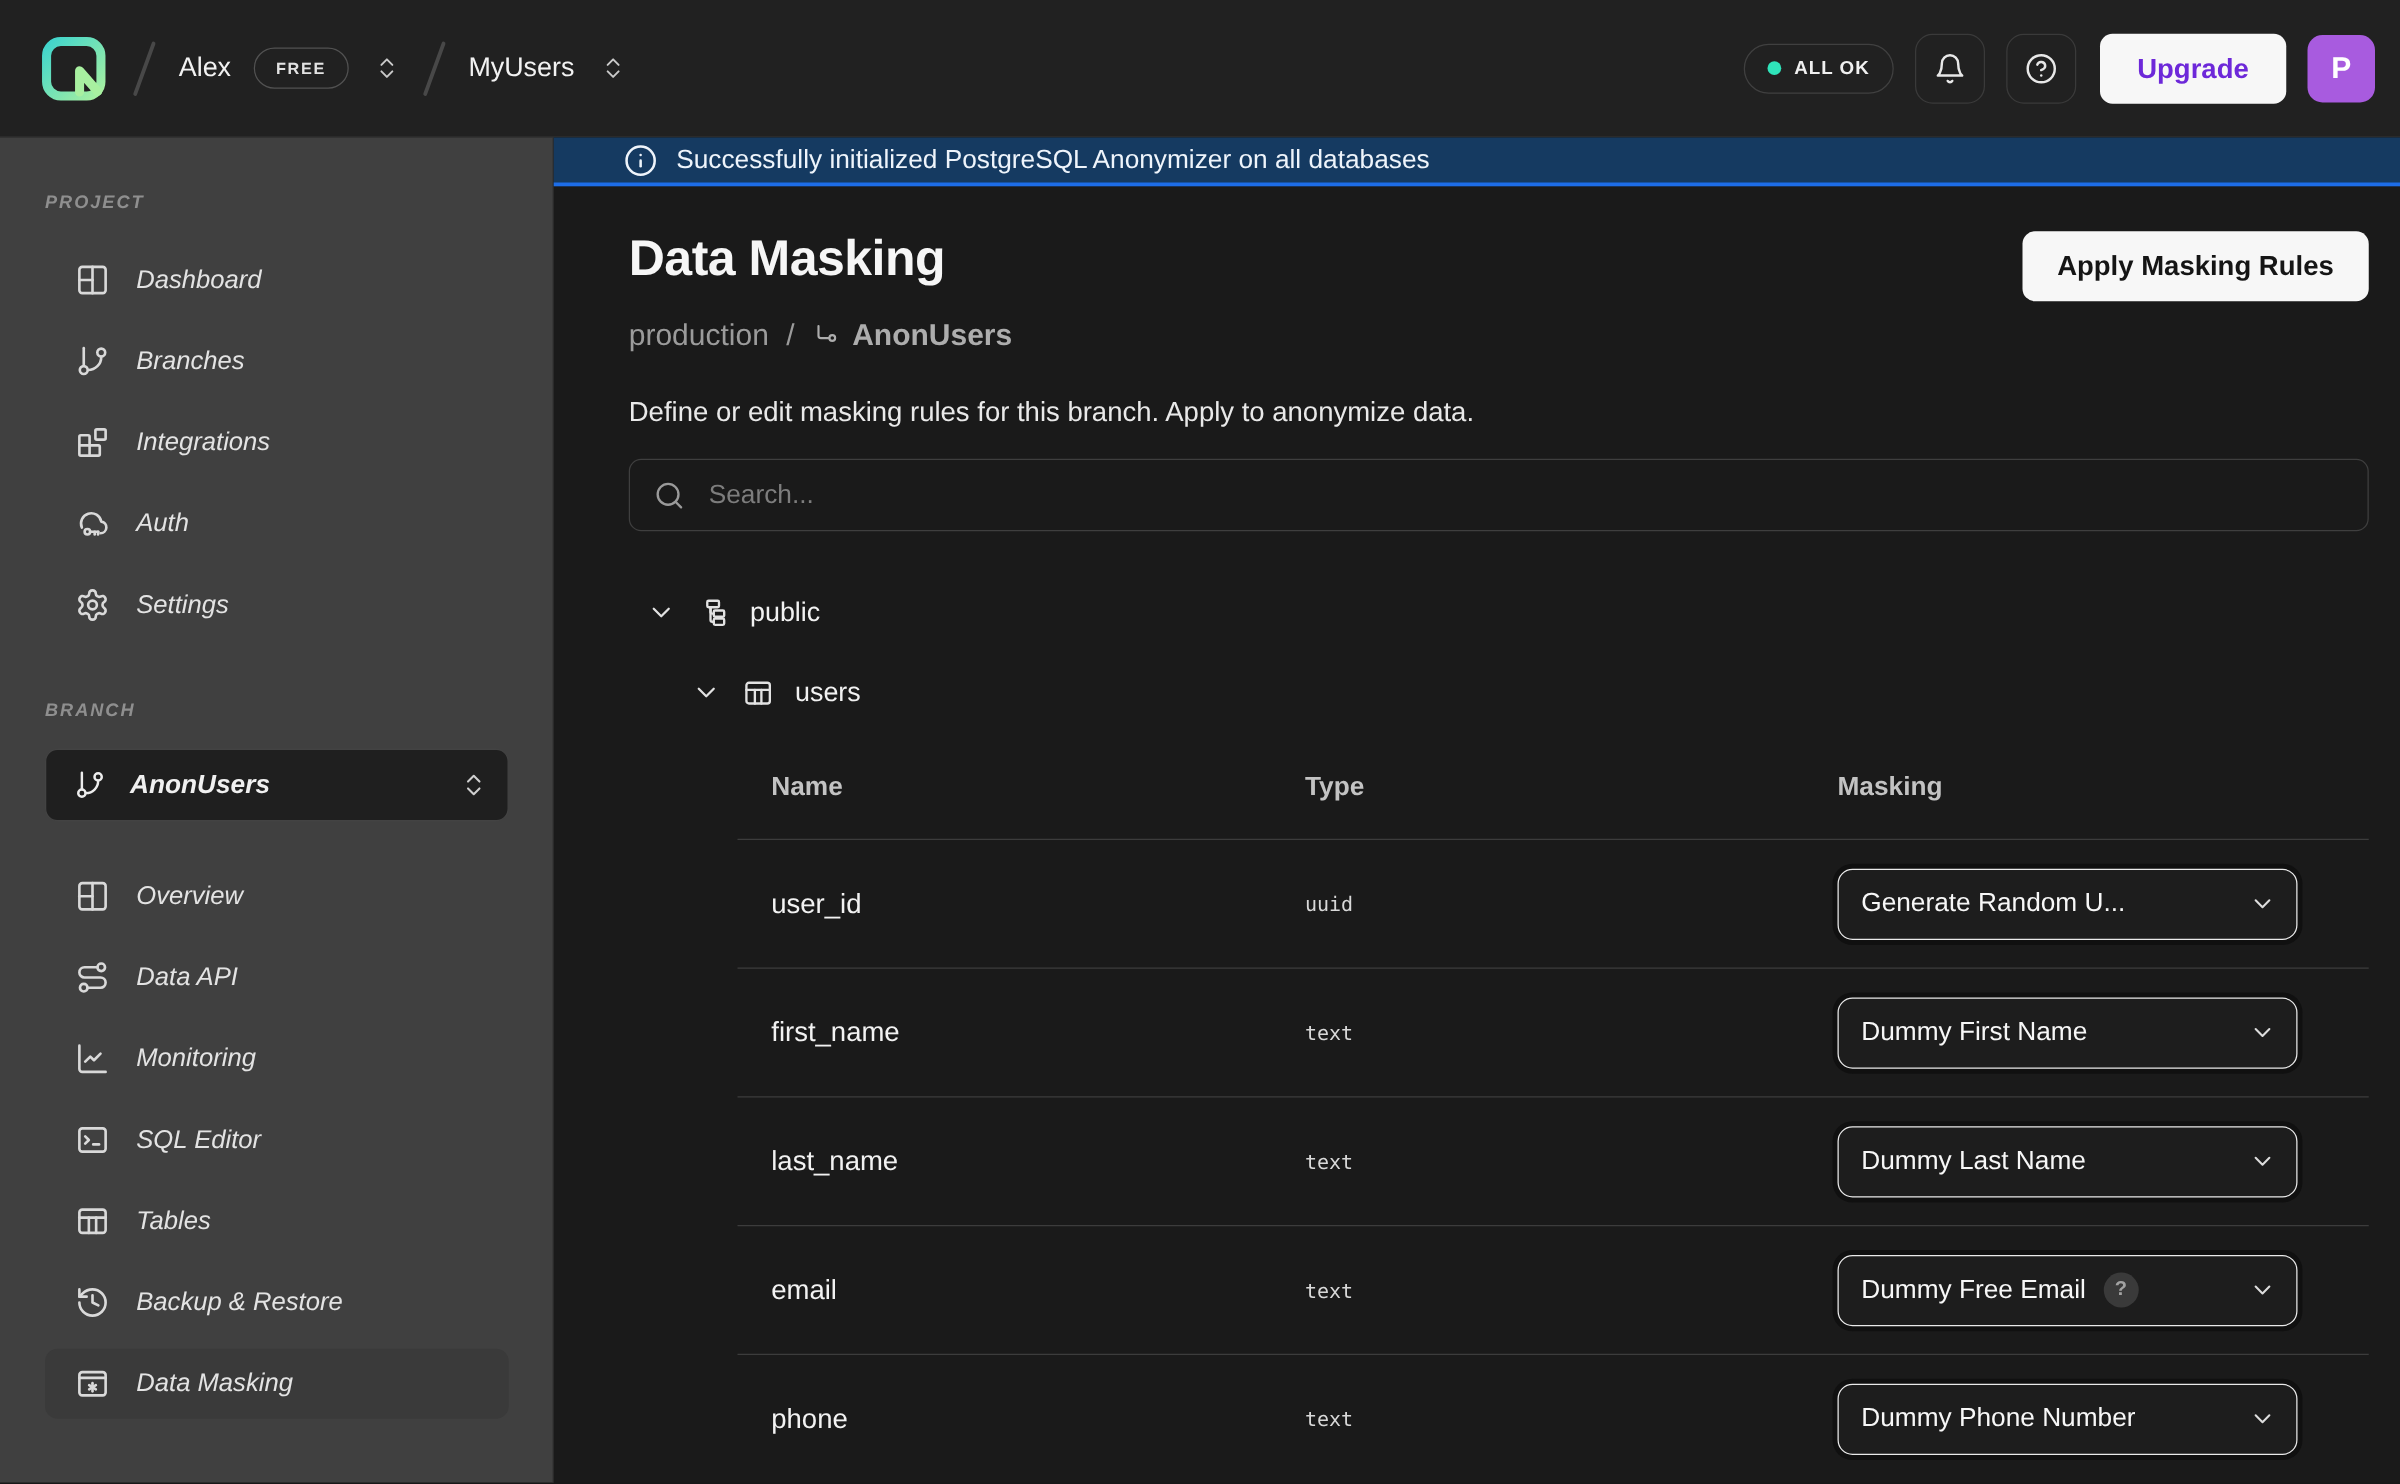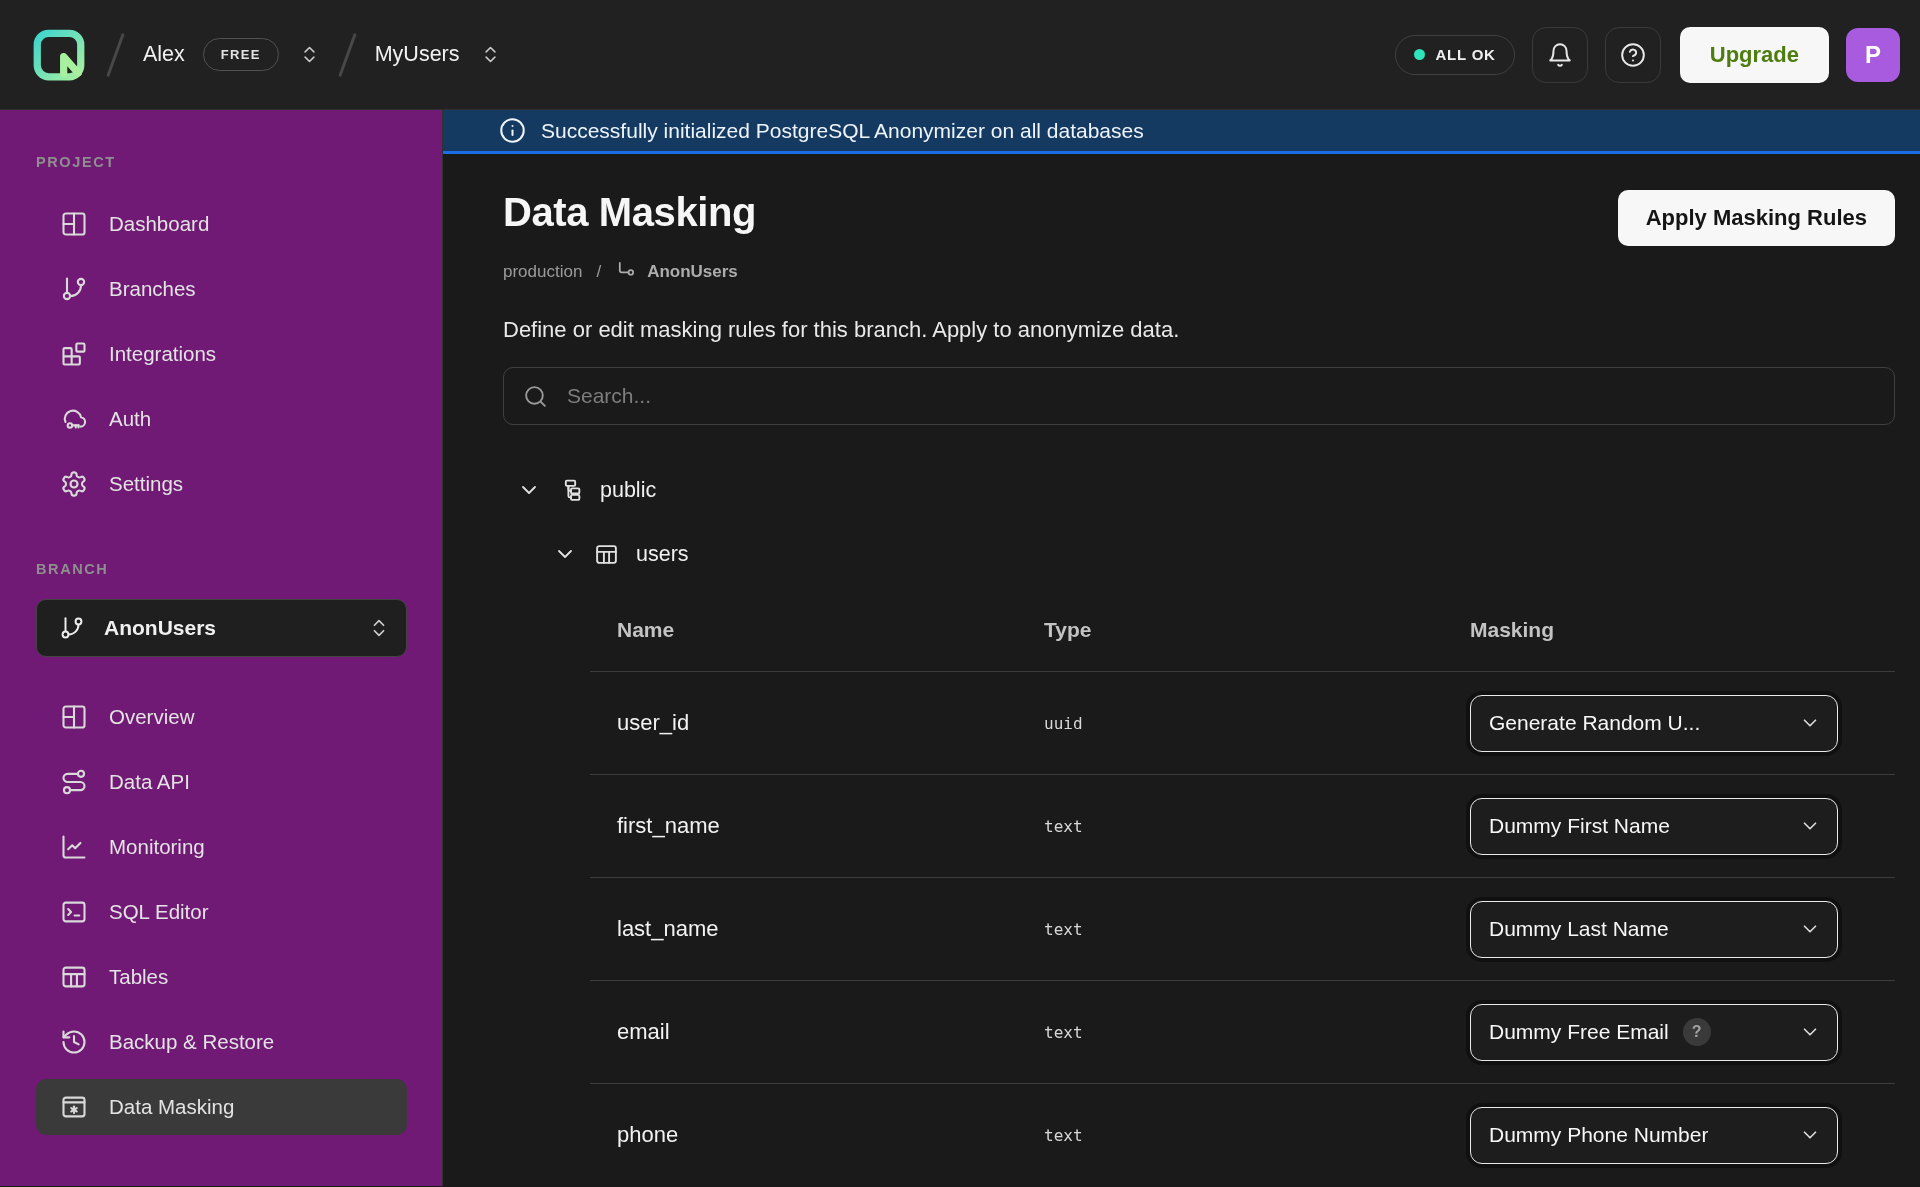--- a/index.html
+++ b/index.html
@@ -31,34 +31,35 @@
     border:1.5px solid #404040; border-radius:999px; font-size:15px; font-weight:700;
     letter-spacing:.8px; color:#f0f0f0; background:transparent;
   }
   .status-dot { width:11px; height:11px; border-radius:50%; background:var(--accent,#2fe4ba); }
   .icon-btn {
     width:56px; height:56px; border:1.5px solid #3a3a3a; border-radius:14px;
     background:transparent; color:#e8e8e8; display:flex; align-items:center; justify-content:center; cursor:pointer;
   }
   .upgrade-btn {
     height:56px; padding:0 30px; border:none; border-radius:10px; background:#f7f7f7;
-    color:#4d7c0f; font-size:22px; font-weight:600; font-family:inherit; cursor:pointer; margin-left:2px;
+    color:#6d28d9; font-size:22px; font-weight:600; font-family:inherit; cursor:pointer; margin-left:2px;
   }
   .avatar {
     width:54px; height:54px; border-radius:12px; background:var(--avatar,#a855f7);
     color:#fff; font-size:24px; font-weight:600; display:flex; align-items:center; justify-content:center; cursor:pointer;
   }
 
   
   .shell { display:flex; height:1076px; }
 
   
   .sidebar {
-    width:443px; min-width:443px; background:#701a75; border-right:1px solid #313131;
+    width:443px; min-width:443px; background:#404040; border-right:1px solid #313131;
     padding:44px 35px 0 36px;
+    font-style:italic;
   }
   .section-label { font-size:14.5px; font-weight:700; letter-spacing:1.6px; color:#8f8f8f; }
   .nav { margin-top:26px; display:flex; flex-direction:column;text-align:center; }
   .nav-item {
     height:56px; margin-bottom:9px; display:flex; align-items:center; gap:21px;
     padding-left:24px; border-radius:10px; font-size:20.5px; color:#e3e3e3; cursor:pointer;
   }
   .nav-item .nav-ic { width:28px; height:28px; color:#d9d9d9; }
   .nav-item.active { background:#3a3a3a; }
   .branch-label { margin-top:40px; }
@@ -76,21 +77,21 @@
     height:48px; background:var(--banner,#153a61); border-bottom:3px solid var(--banner-border,#1d6de8);
     display:flex; align-items:center; gap:15px; padding-left:56px; color:#eef4fb; font-size:21px;
   }
   .content { padding:36px 48px 0 60px; }
   .title-row { display:flex; justify-content:space-between; align-items:flex-start; }
   .page-title { font-size:40px; font-weight:700; letter-spacing:-.4px; color:#f6f6f6; }
   .apply-btn {
     height:56px; padding:0 28px; border:none; border-radius:10px; background:#f7f7f7;
     color:#151515; font-size:22px; font-weight:600; font-family:inherit; cursor:pointer;
   }
-  .breadcrumb { margin-top:14px; display:flex; align-items:center; gap:14px; font-size:17px; color:#9b9b9b; }
+  .breadcrumb { margin-top:14px; display:flex; align-items:center; gap:14px; font-size:24px; color:#9b9b9b; }
   .crumb-current { display:flex; align-items:center; gap:9px; color:#adadad; font-weight:700; }
   .description { margin-top:34px; font-size:22px; color:#e9e9e9; }
   .search-box {
     margin-top:24px; height:58px; border:1.5px solid #3f3f3f; border-radius:10px;
     display:flex; align-items:center; gap:19px; padding:0 19px; background:transparent;
   }
   .search-box input {
     flex:1; background:none; border:none; outline:none; font-size:21px; color:#e6e6e6; font-family:inherit;
   }
   .search-box input::placeholder { color:#7d7d7d; }

